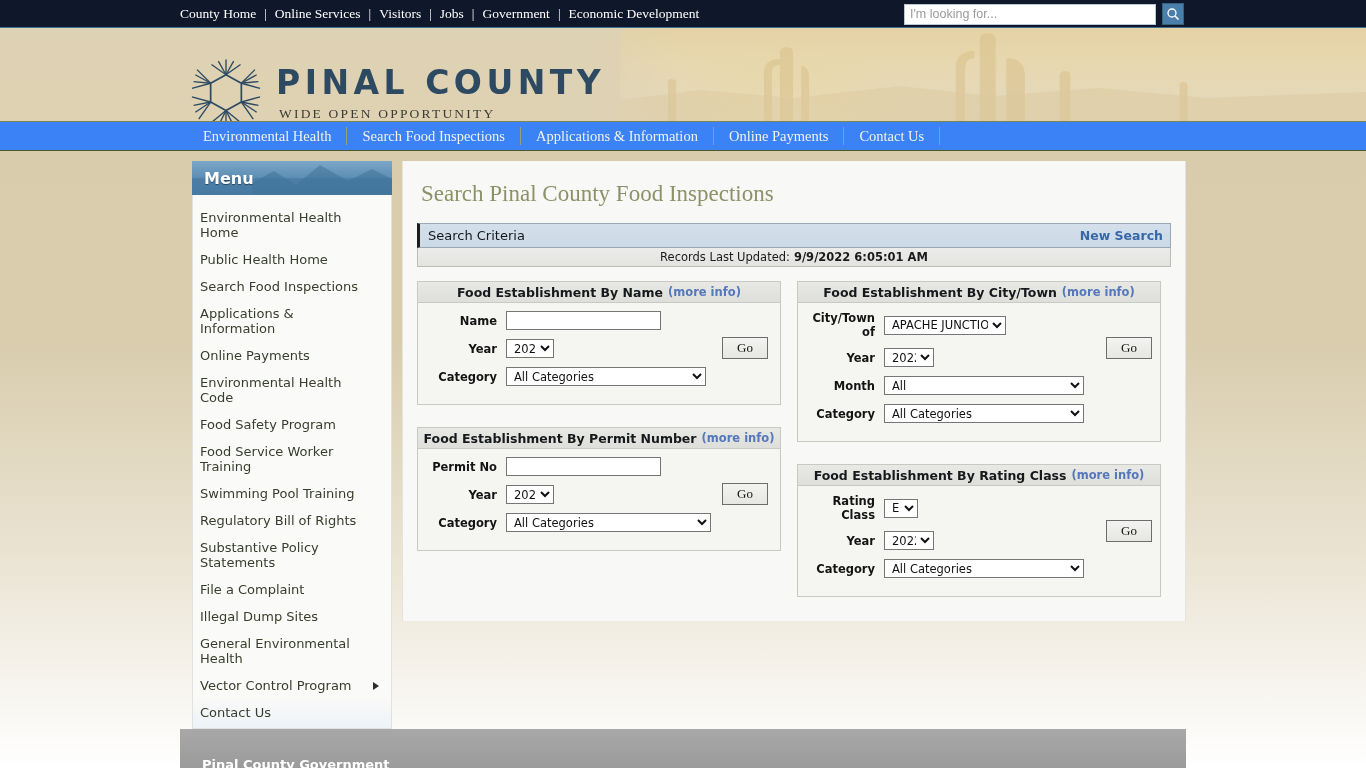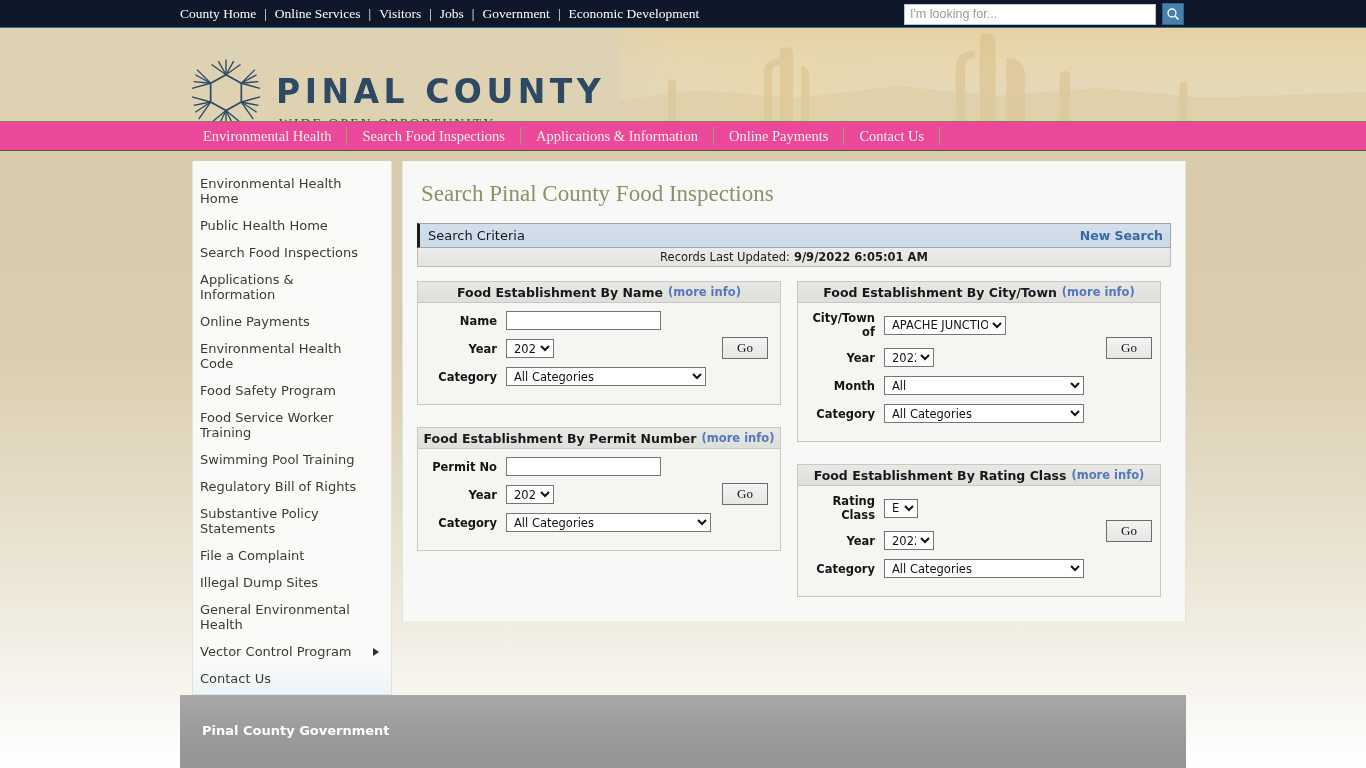--- a/index.html
+++ b/index.html
@@ -50,36 +50,36 @@
       radial-gradient(ellipse 170px 120px at 22% 92%, #ffe9a8 0%, #f6d98e 25%, rgba(240,205,130,0) 72%),
       linear-gradient(to bottom, #f2d28a 0%, #f5dc9e 38%, #ead9ad 72%, #ddd2b3 100%);
   }
   .banner-art svg { position:absolute; inset:0; width:100%; height:100%; }
   .banner-fade {
     position:absolute; left:560px; top:0; width:120px; height:100%;
     background: linear-gradient(to right, #ded2b4 0%, rgba(222,210,180,0) 100%);
     z-index:3;
   }
   .logo {
-    position:absolute; left:182px; top:28px; display:flex; align-items:flex-end; z-index:4;
+    position:absolute; left:182px; top:28px; display:flex; align-items:center; z-index:4;
   }
   .logo-mark { width:88px; height:75px; }
   .logo-text { margin-left:6px; }
   .logo-title {
     font-family:"DejaVu Sans", sans-serif; font-weight:bold; font-size:33px;
     letter-spacing:4.5px; color:#2e4a63; line-height:1;
   }
   .logo-sub {
     font-family:"Liberation Serif", serif; font-size:13.5px; letter-spacing:2.2px;
     color:#3b3b35; margin-top:7px; margin-left:3px;
   }
 
   
   .greennav {
-    height:30px; background:#ec4899; width:100%;
+    height:30px; background:#3b82f6; width:100%;
     display:flex; align-items:center;
     border-top:1px solid #7b8551; border-bottom:1px solid #4f5a2c;
   }
   .greennav-inner { margin-left:188px; display:flex; align-items:center; height:100%; }
   .greennav a {
     color:#f2f2ea; text-decoration:none; font-size:14.5px;
     font-family:"Liberation Serif", serif; padding:0 15px; white-space:nowrap; height:18px;
     line-height:18px;
   }
   .greennav .vline { width:1px; height:18px; background:#9aa273; }
@@ -293,20 +293,26 @@
     <span class="vline"></span>
     <a href="#">Contact Us</a>
     <span class="vline"></span>
   </div>
 </div>
 
 <div class="shell">
   <div class="contentrow">
 
     <div class="sidebar">
+      <div class="menu-head">
+        <svg viewBox="0 0 140 34" preserveAspectRatio="none">
+          <path d="M0 34 L0 22 L22 10 L44 24 L68 4 L96 20 L120 8 L140 18 L140 34 Z" fill="#3f7299" opacity="0.55"></path>
+        </svg>
+        <span>Menu</span>
+      </div>
       <div class="menu-body">
         <a href="#"><span>Environmental Health Home</span></a>
         <a href="#"><span>Public Health Home</span></a>
         <a href="#"><span>Search Food Inspections</span></a>
         <a href="#"><span>Applications &amp; Information</span></a>
         <a href="#"><span>Online Payments</span></a>
         <a href="#"><span>Environmental Health Code</span></a>
         <a href="#"><span>Food Safety Program</span></a>
         <a href="#"><span>Food Service Worker Training</span></a>
         <a href="#"><span>Swimming Pool Training</span></a>

